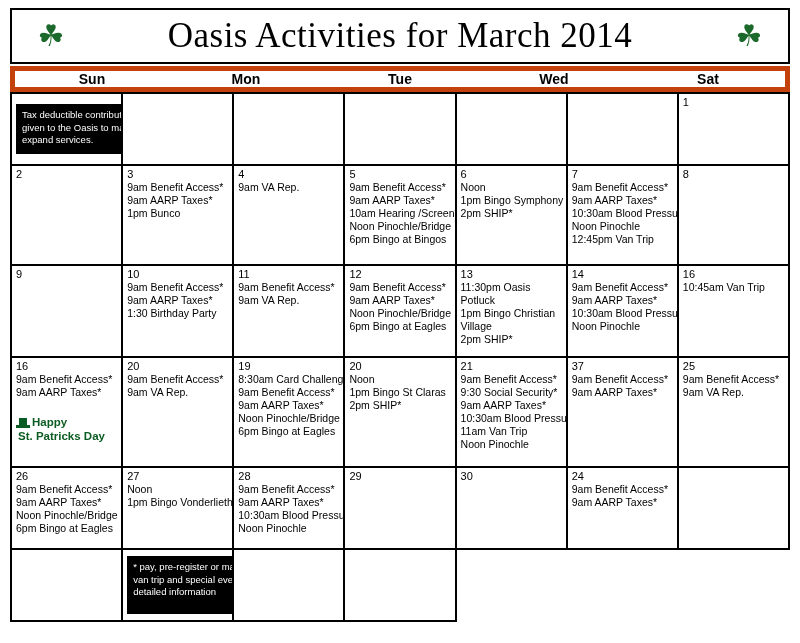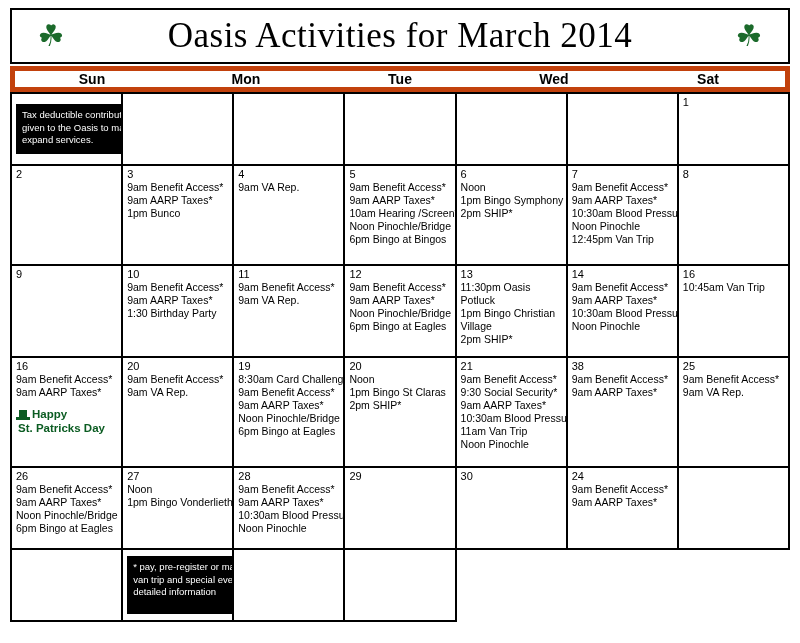--- a/index.html
+++ b/index.html
@@ -127,21 +127,21 @@
     width: 322px;
     height: 58px;
   }
 
   
   .stpat {
     font-size: 11.5px;
     font-weight: bold;
     color: #0b5c22;
     line-height: 14px;
-    margin-top: 8px;
+    margin-top: 16px;
   }
   .stpat .line2 { margin-left: 2px; }
   .hat {
     display: inline-block;
     width: 14px;
     height: 10px;
     position: relative;
     vertical-align: -2px;
     margin-right: 2px;
   }
@@ -344,21 +344,21 @@
         <div class="events">
           <div>9am Benefit Access*</div>
           <div>9:30 Social Security*</div>
           <div>9am AARP Taxes*</div>
           <div>10:30am Blood Pressure</div>
           <div>11am Van Trip</div>
           <div>Noon Pinochle</div>
         </div>
       </div>
       <div class="cell">
-        <div class="daynum">38</div>
+        <div class="daynum">37</div>
         <div class="events">
           <div>9am Benefit Access*</div>
           <div>9am AARP Taxes*</div>
         </div>
       </div>
       <div class="cell">
         <div class="daynum">25</div>
         <div class="events">
           <div>9am Benefit Access*</div>
           <div>9am VA Rep.</div>

